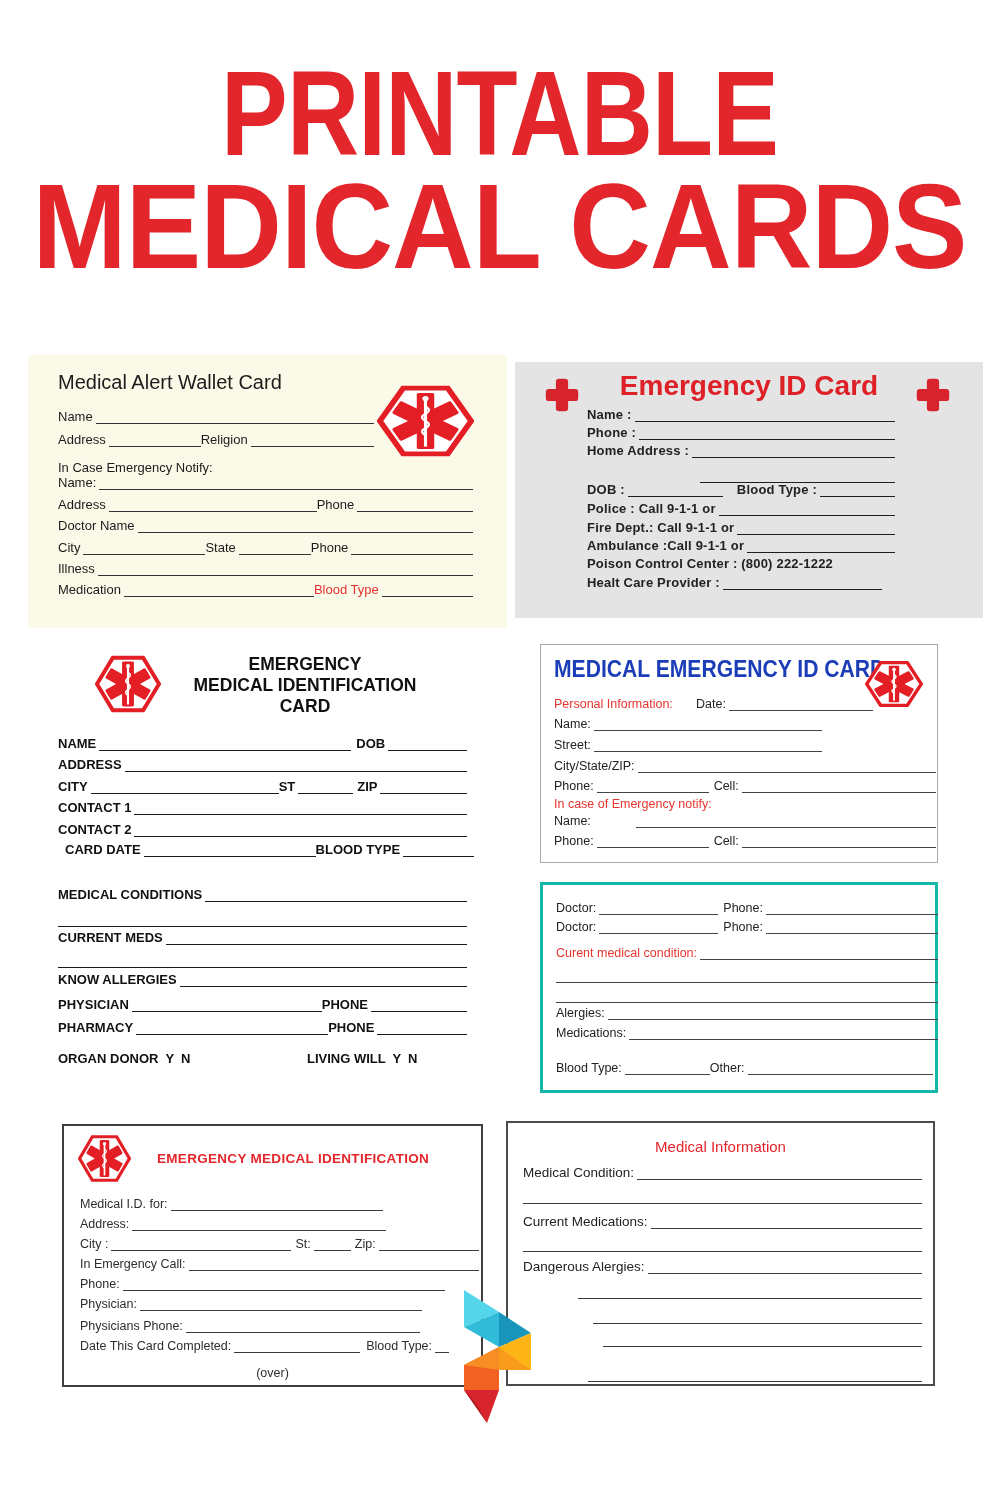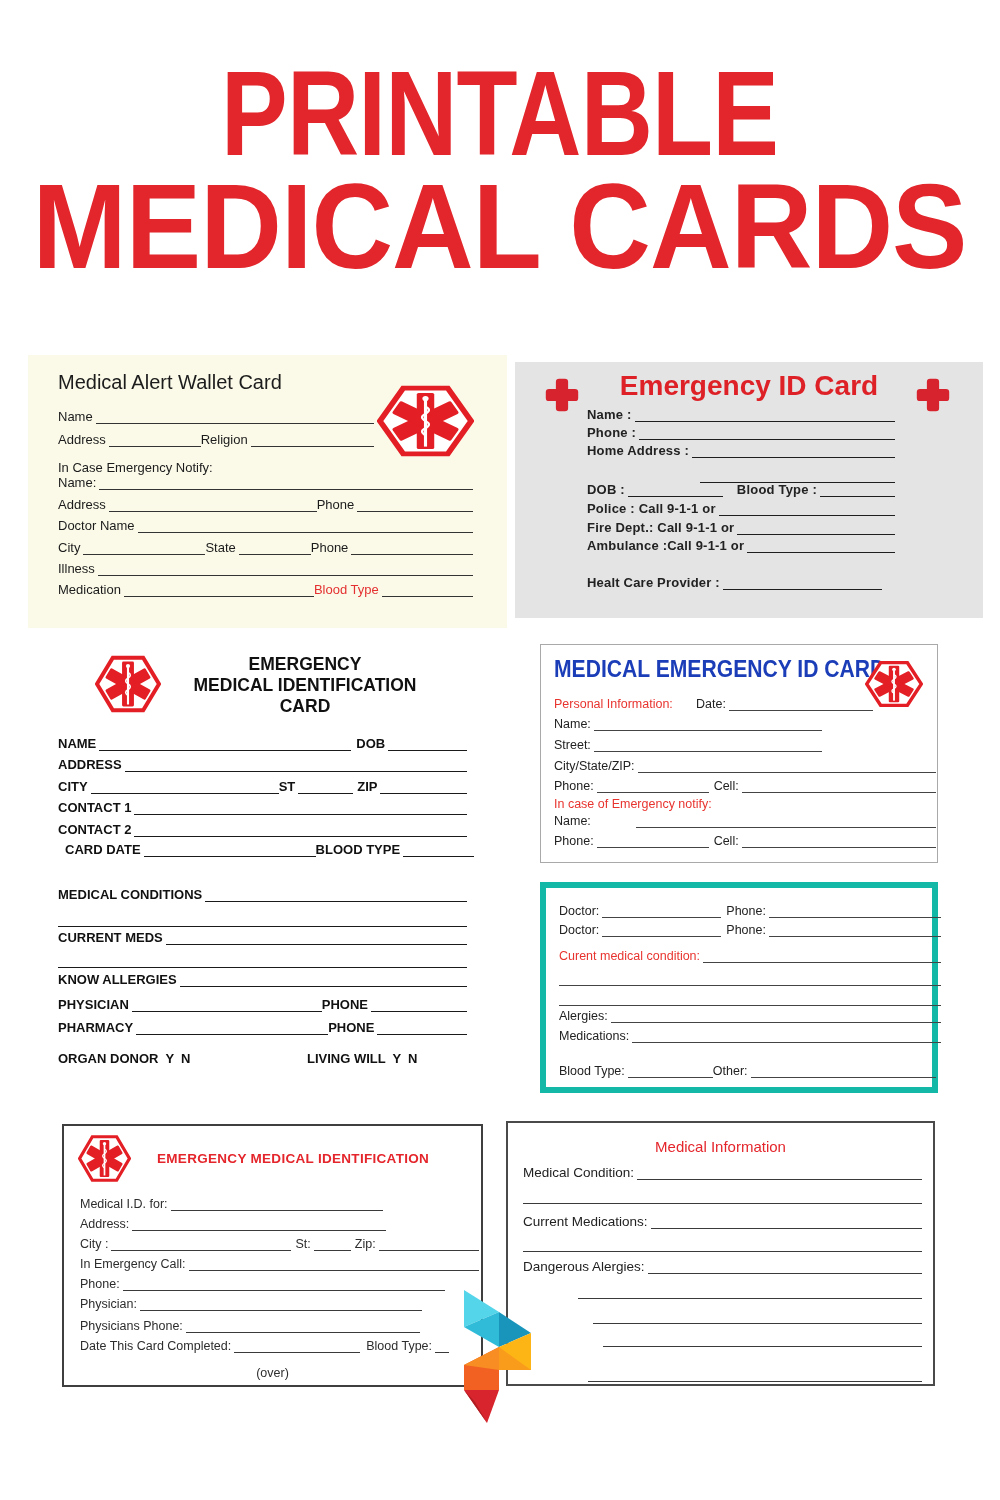--- a/index.html
+++ b/index.html
@@ -29,21 +29,21 @@
   .c2-title{position:absolute;left:0;right:0;top:8px;text-align:center;font-size:28px;font-weight:bold;color:#DD2127;}
   .c2 .row{height:18px;font-size:13px;font-weight:600;color:#222;letter-spacing:.2px;}
   .c2 .seg{border-color:#1e1e1e;border-bottom-width:1.5px;}
   
   .c3{left:40px;top:648px;width:450px;height:428px;}
   .c3-title{position:absolute;left:100px;width:330px;top:6px;text-align:center;font-size:17.5px;font-weight:bold;color:#111;line-height:21px;}
   .c3 .row{height:20px;font-size:13px;font-weight:bold;color:#111;}
   .c3 .seg{border-color:#1a1a1a;border-bottom-width:1.5px;}
   
   .c4a{left:540px;top:644px;width:398px;height:219px;border:1px solid #A9A9A9;}
-  .c4b{left:540px;top:882px;width:398px;height:211px;border:6px solid #14b8a6;}
+  .c4b{left:540px;top:882px;width:398px;height:211px;border:3px solid #14b8a6;}
   .c4-title{position:absolute;left:13px;top:10px;font-size:24px;font-weight:bold;color:#1B3EB8;white-space:nowrap;transform:scaleX(0.88);transform-origin:left center;}
   .c4a .row,.c4b .row{height:18px;font-size:12.5px;color:#222;}
   .c4a .seg,.c4b .seg{border-color:#444;border-bottom-width:1.2px;}
   
   .c5{left:62px;top:1124px;width:421px;height:263px;border:2px solid #3F3F3F;}
   .c5-title{position:absolute;left:93px;top:25px;font-size:13.5px;font-weight:bold;color:#E4252B;letter-spacing:.3px;}
   .c5 .row{height:18px;font-size:12.5px;color:#2d2d2d;}
   .c5 .seg{border-color:#3a3a3a;border-bottom-width:1.2px;}
   .c5-over{position:absolute;left:0;right:0;top:240px;text-align:center;font-size:12.5px;color:#2d2d2d;}
   
@@ -172,20 +172,23 @@
         <div class="seg grow"></div>
     </div>
     <div class="row" style="left:72px;top:155px;width:308px">
       <span class="lbl">Fire Dept.: Call 9-1-1 or</span>
         <div class="seg grow"></div>
     </div>
     <div class="row" style="left:72px;top:173px;width:308px">
       <span class="lbl">Ambulance :Call 9-1-1 or</span>
         <div class="seg grow"></div>
     </div>
+    <div class="row" style="left:72px;top:191px;width:340px">
+      <span class="lbl">Poison Control Center : (800) 222-1222</span>
+    </div>
     <div class="row" style="left:72px;top:210px;width:295px">
       <span class="lbl">Healt Care Provider :</span>
         <div class="seg grow"></div>
     </div>
   </div>
 
   <div class="card c3">
     <svg class="sol" style="left:55px;top:4px" width="66" height="64" viewBox="0 0 100 100" preserveAspectRatio="none">
         <use href="#sol"></use>
       </svg>

